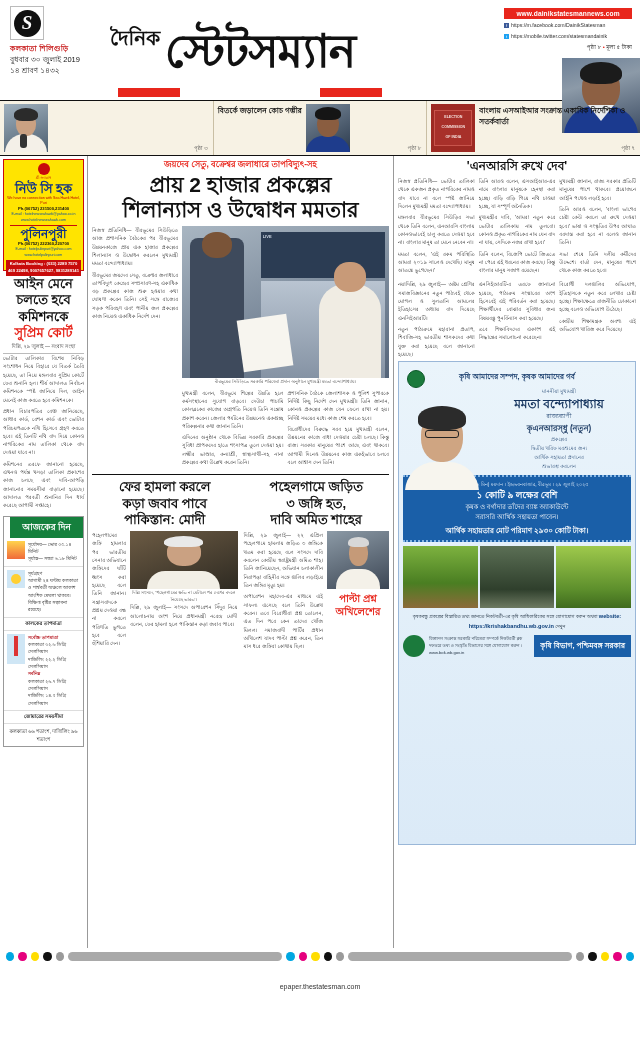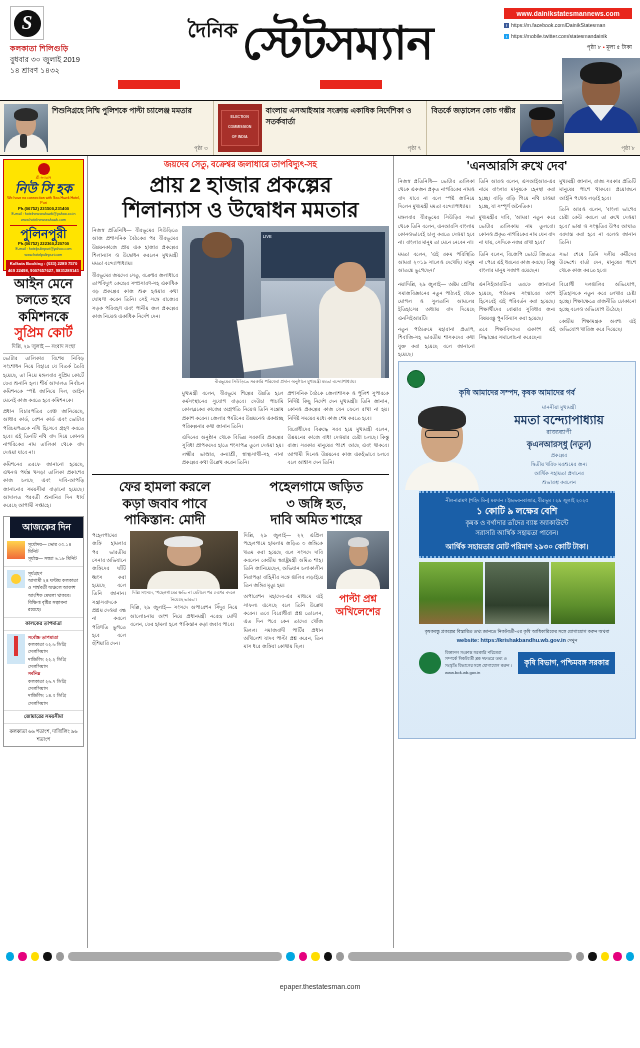--- a/index.html
+++ b/index.html
@@ -20,21 +20,21 @@
   }
   .logo-circle {
     width: 27px; height: 27px; border-radius: 50%;
     background: #111; color: #fff; font-family: "Liberation Serif", serif;
     font-size: 19px; font-weight: bold; font-style: italic;
     display: flex; align-items: center; justify-content: center;
   }
   .mh-city { font-size: 7.5px; color: #c81e1e; font-weight: bold; letter-spacing: .2px; }
   .mh-date { font-size: 7.5px; color: #111; line-height: 1.45; }
 
-  .mh-title { position: absolute; left: 110px; top: 8px; width: 400px; text-align: center; }
+  .mh-title { position: absolute; left: 110px; top: 16px; width: 400px; }
   .mh-pre {
     display: inline-block; vertical-align: 22px;
     font-family: "Liberation Serif", serif; font-size: 20px; font-weight: bold; color: #111;
   }
   .mh-big {
     display: inline-block;
     font-family: "Liberation Serif", serif; font-weight: bold;
     font-size: 46px; letter-spacing: -1px; color: #111;
   }
   .mh-rule { display: flex; gap: 140px; margin-top: -4px; padding-left: 8px; }
@@ -111,40 +111,40 @@
   .col-mid { width: 306px; flex: 0 0 306px; border-right: 1px solid #999; padding: 3px 4px; }
   .col-right { flex: 1; padding: 3px 4px; }
 
   
   .ad-hotel {
     background: #ffe400; border: 1.6px solid #c80b0b; padding: 3px 2px; text-align: center;
     position: relative; height: 112px;
   }
   .ad-hotel .crest { width: 12px; height: 12px; border-radius: 50%; background: #c80b0b; margin: 0 auto 1px; }
   .ad-hotel .tiny { font-size: 3.6px; color: #b00; line-height: 1.4; }
-  .ad-hotel .name { font-size: 13px; font-weight: bold; color: #0b2f8a; line-height: 1; margin: 1px 0; font-style: italic; }
+  .ad-hotel .name { font-size: 13px; font-weight: bold; color: #0b2f8a; line-height: 1; margin: 1px 0; }
   .ad-hotel .name2 { font-size: 12px; font-weight: bold; color: #0b2f8a; line-height: 1; margin: 1px 0; }
   .ad-hotel .ph { font-size: 4.2px; color: #111; font-weight: bold; line-height: 1.5; }
   .ad-hotel .em { font-size: 3.6px; color: #0a4fa0; line-height: 1.5; }
   .ad-hotel .redbar { background:#c80b0b; color:#fff; font-size:4.2px; font-weight:bold; padding:1px; margin-top:2px; line-height:1.6; }
   .ad-hotel .sep { height:1px; background:#c80b0b; margin:2px 4px; }
 
   .hl-left {
     text-align: center; font-weight: bold; font-size: 13px; line-height: 1.25;
     margin: 5px 0 2px; color: #111;
   }
   .hl-left .red { color: #e8261c; }
   .byline { font-size: 5px; color: #333; text-align: center; border-bottom: 1px solid #bbb; padding-bottom: 2px; }
 
   .txtcol { font-size: 5.2px; line-height: 1.6; text-align: justify; color: #1a1a1a; }
   .txtcol p { margin-bottom: 3px; }
 
   
   .wx { border: 1px solid #999; margin-top: 6px; }
-  .wx-head { background: #0f172a; color: #fff; text-align: center; font-weight: bold; font-size: 9px; padding: 3px 0; margin-left: 6px; }
+  .wx-head { background: #15803d; color: #fff; text-align: center; font-weight: bold; font-size: 9px; padding: 3px 0; margin-left: 6px; }
   .wx-row { display: flex; gap: 3px; padding: 3px; border-bottom: 1px solid #ddd; align-items: flex-start; }
   .wx-ico { width: 18px; height: 18px; flex: 0 0 18px; }
   .sw-grad { background: linear-gradient(180deg,#ffd34d,#f06a3a); }
   .sw-sun { background: #cfe6f5; position: relative; }
   .sw-sun i { position: absolute; left: 4px; top: 4px; width: 10px; height: 10px; border-radius: 50%; background: #ffcf33; display:block; }
   .thermo { background: #cfe6f5; position: relative; height: 30px; }
   .thermo i { position: absolute; left: 7px; top: 2px; width: 4px; height: 20px; background: #d33; display:block; }
   .wx-txt { font-size: 4.6px; line-height: 1.6; color: #222; }
   .wx-txt b { color: #b4121b; }
   .wx-center { text-align: center; font-size: 5px; padding: 3px; color: #222; line-height: 1.6; }
@@ -183,21 +183,21 @@
   .sm-photo.shah { background: linear-gradient(160deg,#8c9aa6,#3c4654); }
   .sm-photo.shah .f { position:absolute; left:36%; top:16%; width:30%; height:44%; border-radius:46%; background:#c59a78; }
   .sm-photo.shah .h { position:absolute; left:34%; top:10%; width:34%; height:18%; border-radius:50% 50% 30% 30%; background:#d8d8d8; }
   .sm-photo.shah .s { position:absolute; left:14%; bottom:0; width:72%; height:34%; background:#f4f1e9; border-radius:18px 18px 0 0; }
 
   .red-sub { text-align:center; font-weight:bold; font-size:10px; color:#e8261c; line-height:1.3; margin-top:3px; }
 
   
   .ad-gov {
     border: 1px solid #9ab7d8; background: linear-gradient(180deg,#eaf4fb,#dbeaf7);
-    padding: 20px; position: relative; height: 378px; overflow: hidden;
+    padding: 4px; position: relative; height: 484px; overflow: hidden;
   }
   .ad-gov .crest { position:absolute; left:8px; top:8px; width:18px; height:18px; border-radius:50%; background:#1b7a3c; border:1px solid #0e5a2a; }
   .ad-gov .slogan { text-align:center; font-size:7.4px; font-weight:bold; color:#1b3f6e; margin:5px 0 4px; }
   .ad-gov .cm-photo { position:absolute; left:6px; top:42px; width:74px; height:86px; overflow:hidden; }
   .ad-gov .cm-photo .f { position:absolute; left:16px; top:8px; width:42px; height:50px; border-radius:46%; background:#cfa582; }
   .ad-gov .cm-photo .h { position:absolute; left:13px; top:2px; width:48px; height:24px; border-radius:50% 50% 34% 34%; background:#2b2b2b; }
   .ad-gov .cm-photo .g { position:absolute; left:20px; top:26px; width:34px; height:8px; border:1.4px solid #222; border-radius:3px; }
   .ad-gov .cm-photo .s { position:absolute; left:0; top:58px; width:74px; height:30px; background:#f7f5ee; border-radius:30px 30px 0 0; }
   .ad-gov .lines { margin-left: 84px; text-align:center; }
   .ad-gov .t-sm { font-size:5.2px; color:#274a75; line-height:1.7; }
@@ -278,42 +278,41 @@
   </div>
 
   <div class="teasers">
     <div class="teaser">
       <div class="t-thumb ph-b">
           <div class="s"></div>
           <div class="f"></div>
           <div class="h"></div>
           <div class="m"></div>
         </div>
-      <div class="t-txt">শিশুনিগ্রহে নিম্মি পুলিশকে পাল্টা চ্যালেঞ্জ মমতার</div>
       <div class="t-page">পৃষ্ঠা ৩</div>
-    </div>
-    <div class="teaser">
-      <div class="t-thumb ph-c">
-          <div class="plate">
-            <b>ELECTION</b>
-            <b>COMMISSION</b>
-            <b>OF INDIA</b>
-          </div>
-        </div>
-      <div class="t-txt">বাংলায় এসআইআর সংক্রান্ত একাধিক নির্দেশিকা ও সতর্কবার্তা</div>
-      <div class="t-page">পৃষ্ঠা ৭</div>
     </div>
     <div class="teaser">
       <div class="t-txt">বিতর্কে জড়ালেন কোচ গম্ভীর</div>
       <div class="t-page">পৃষ্ঠা ৮</div>
       <div class="t-thumb ph-d">
           <div class="s"></div>
           <div class="f"></div>
           <div class="h"></div>
         </div>
+    </div>
+    <div class="teaser">
+      <div class="t-thumb ph-c">
+          <div class="plate">
+            <b>ELECTION</b>
+            <b>COMMISSION</b>
+            <b>OF INDIA</b>
+          </div>
+        </div>
+      <div class="t-txt">বাংলায় এসআইআর সংক্রান্ত একাধিক নির্দেশিকা ও সতর্কবার্তা</div>
+      <div class="t-page">পৃষ্ঠা ৭</div>
     </div>
   </div>
 
   <div class="body-wrap">
 
     <div class="col-left">
       <div class="ad-hotel">
         <div class="crest"></div>
         <div class="tiny">শ্রী জগন্নাথ</div>
         <div class="name">

